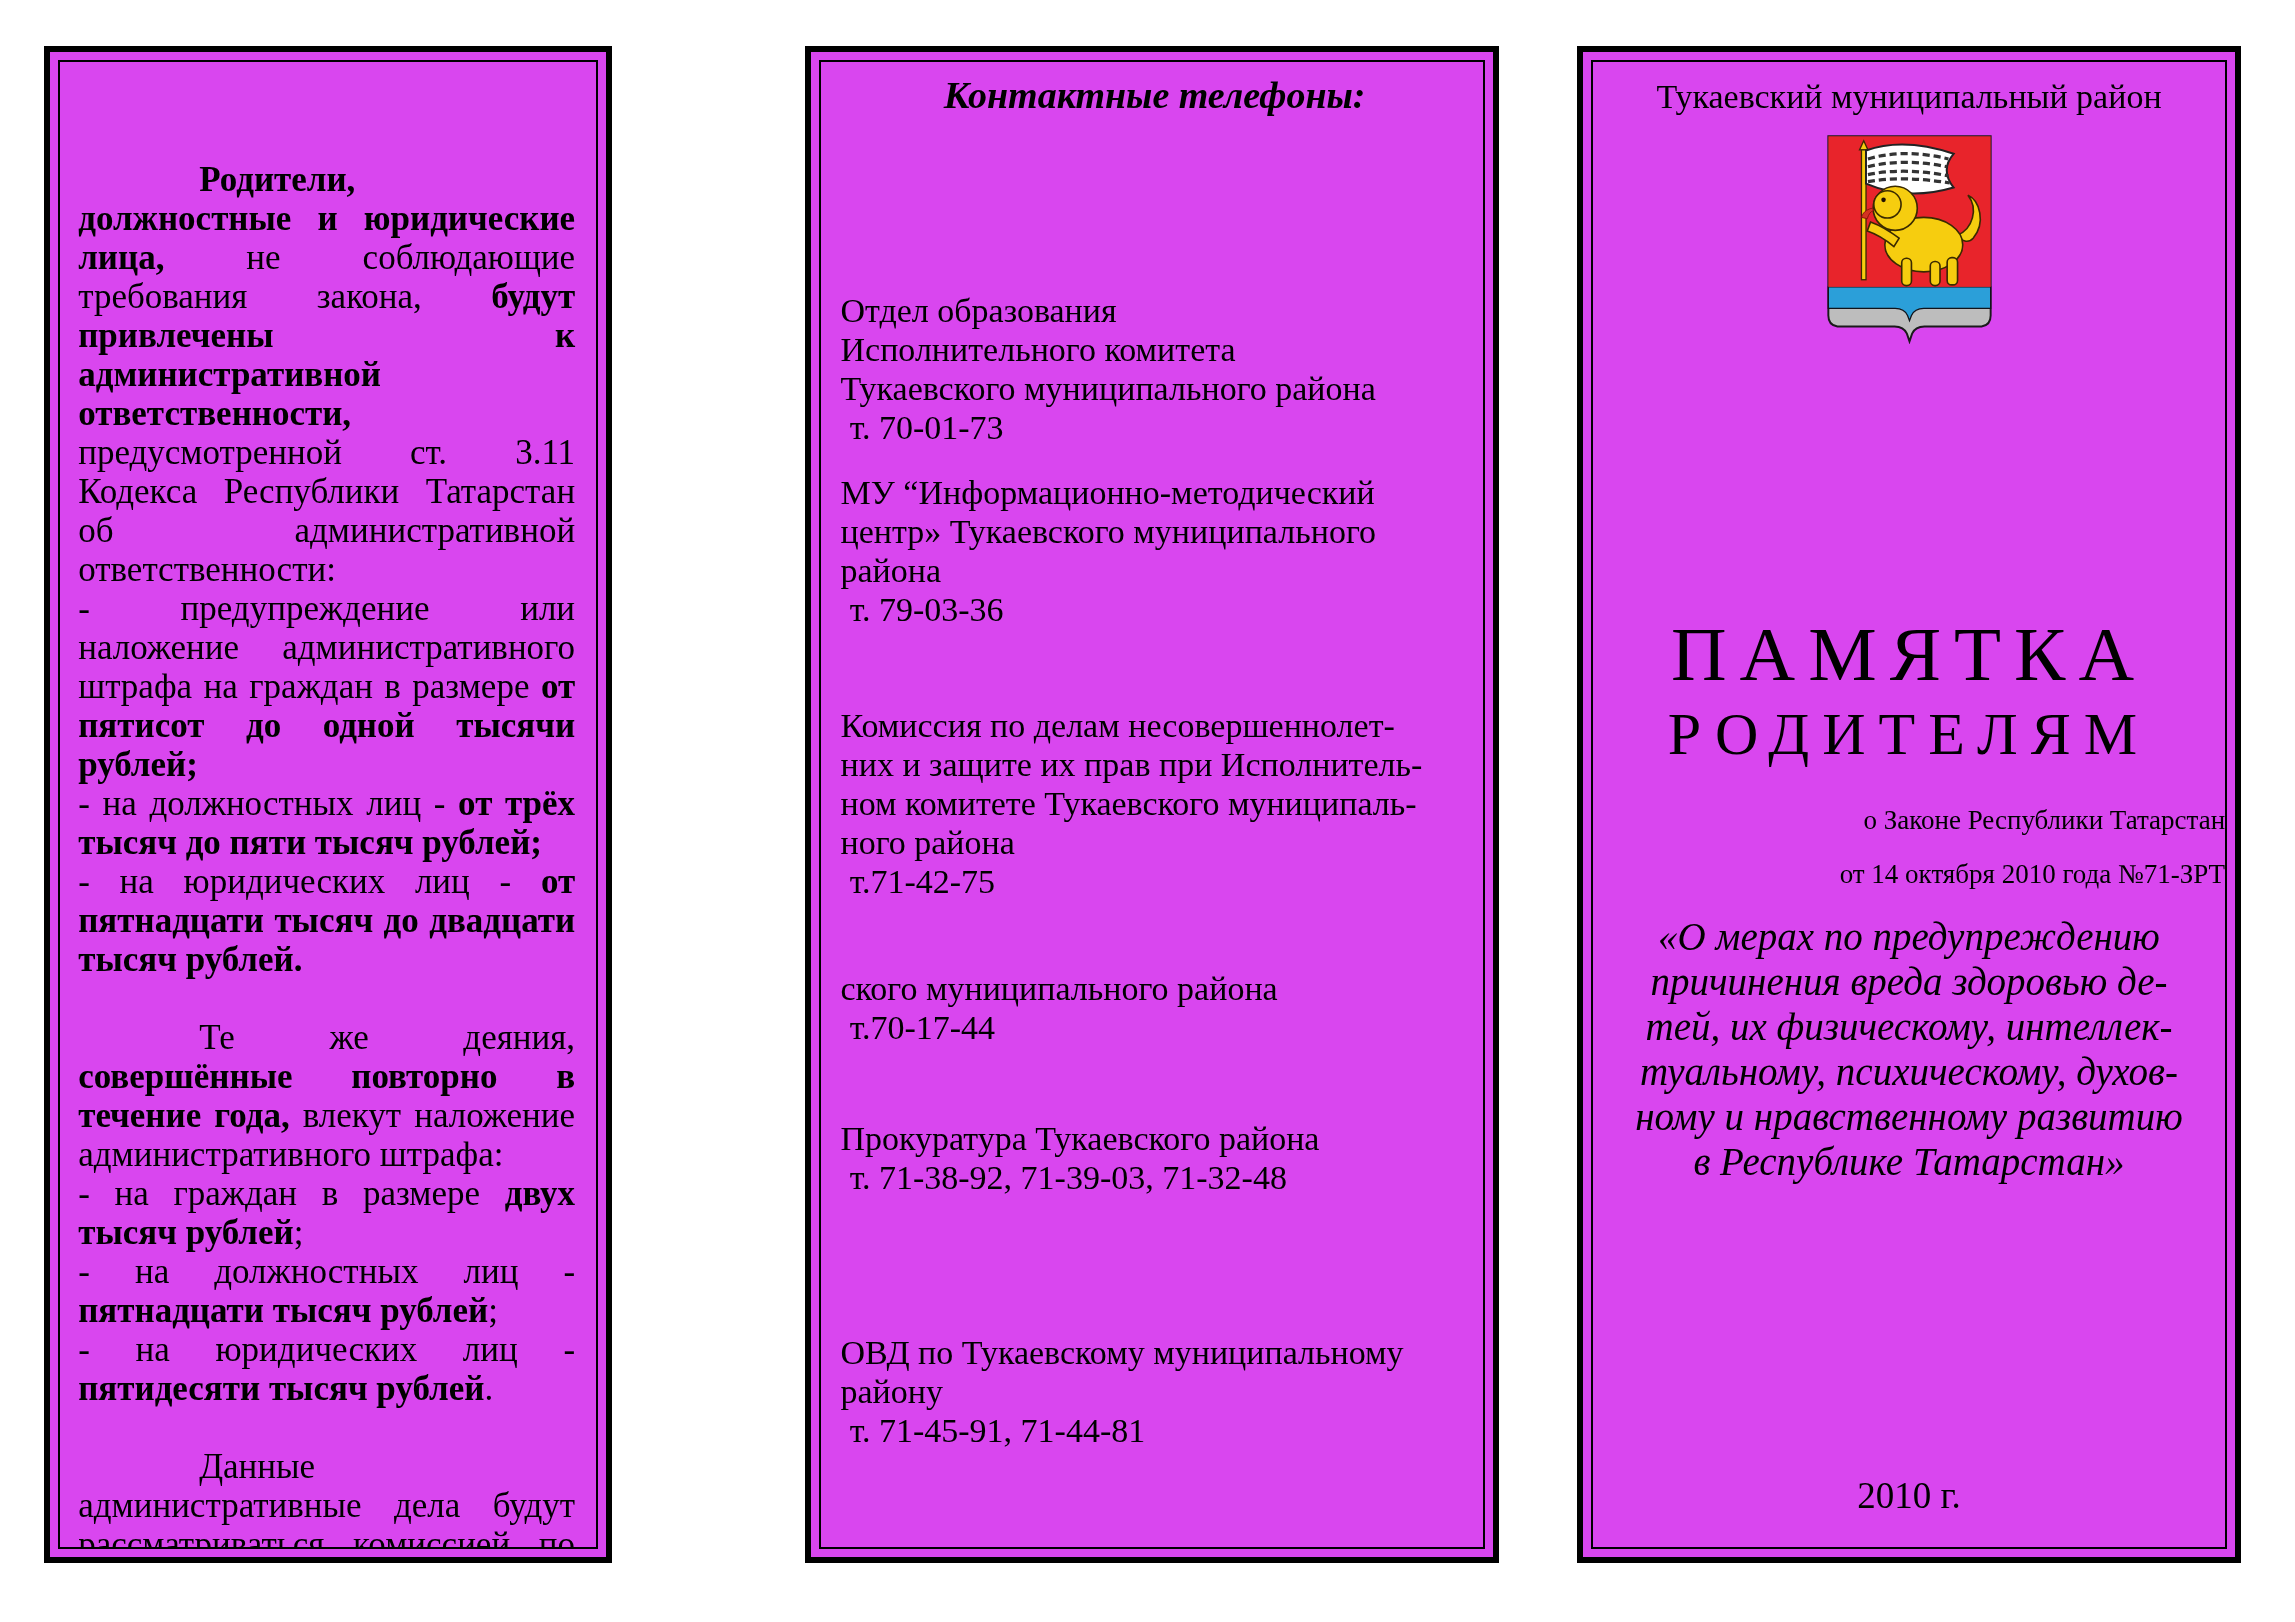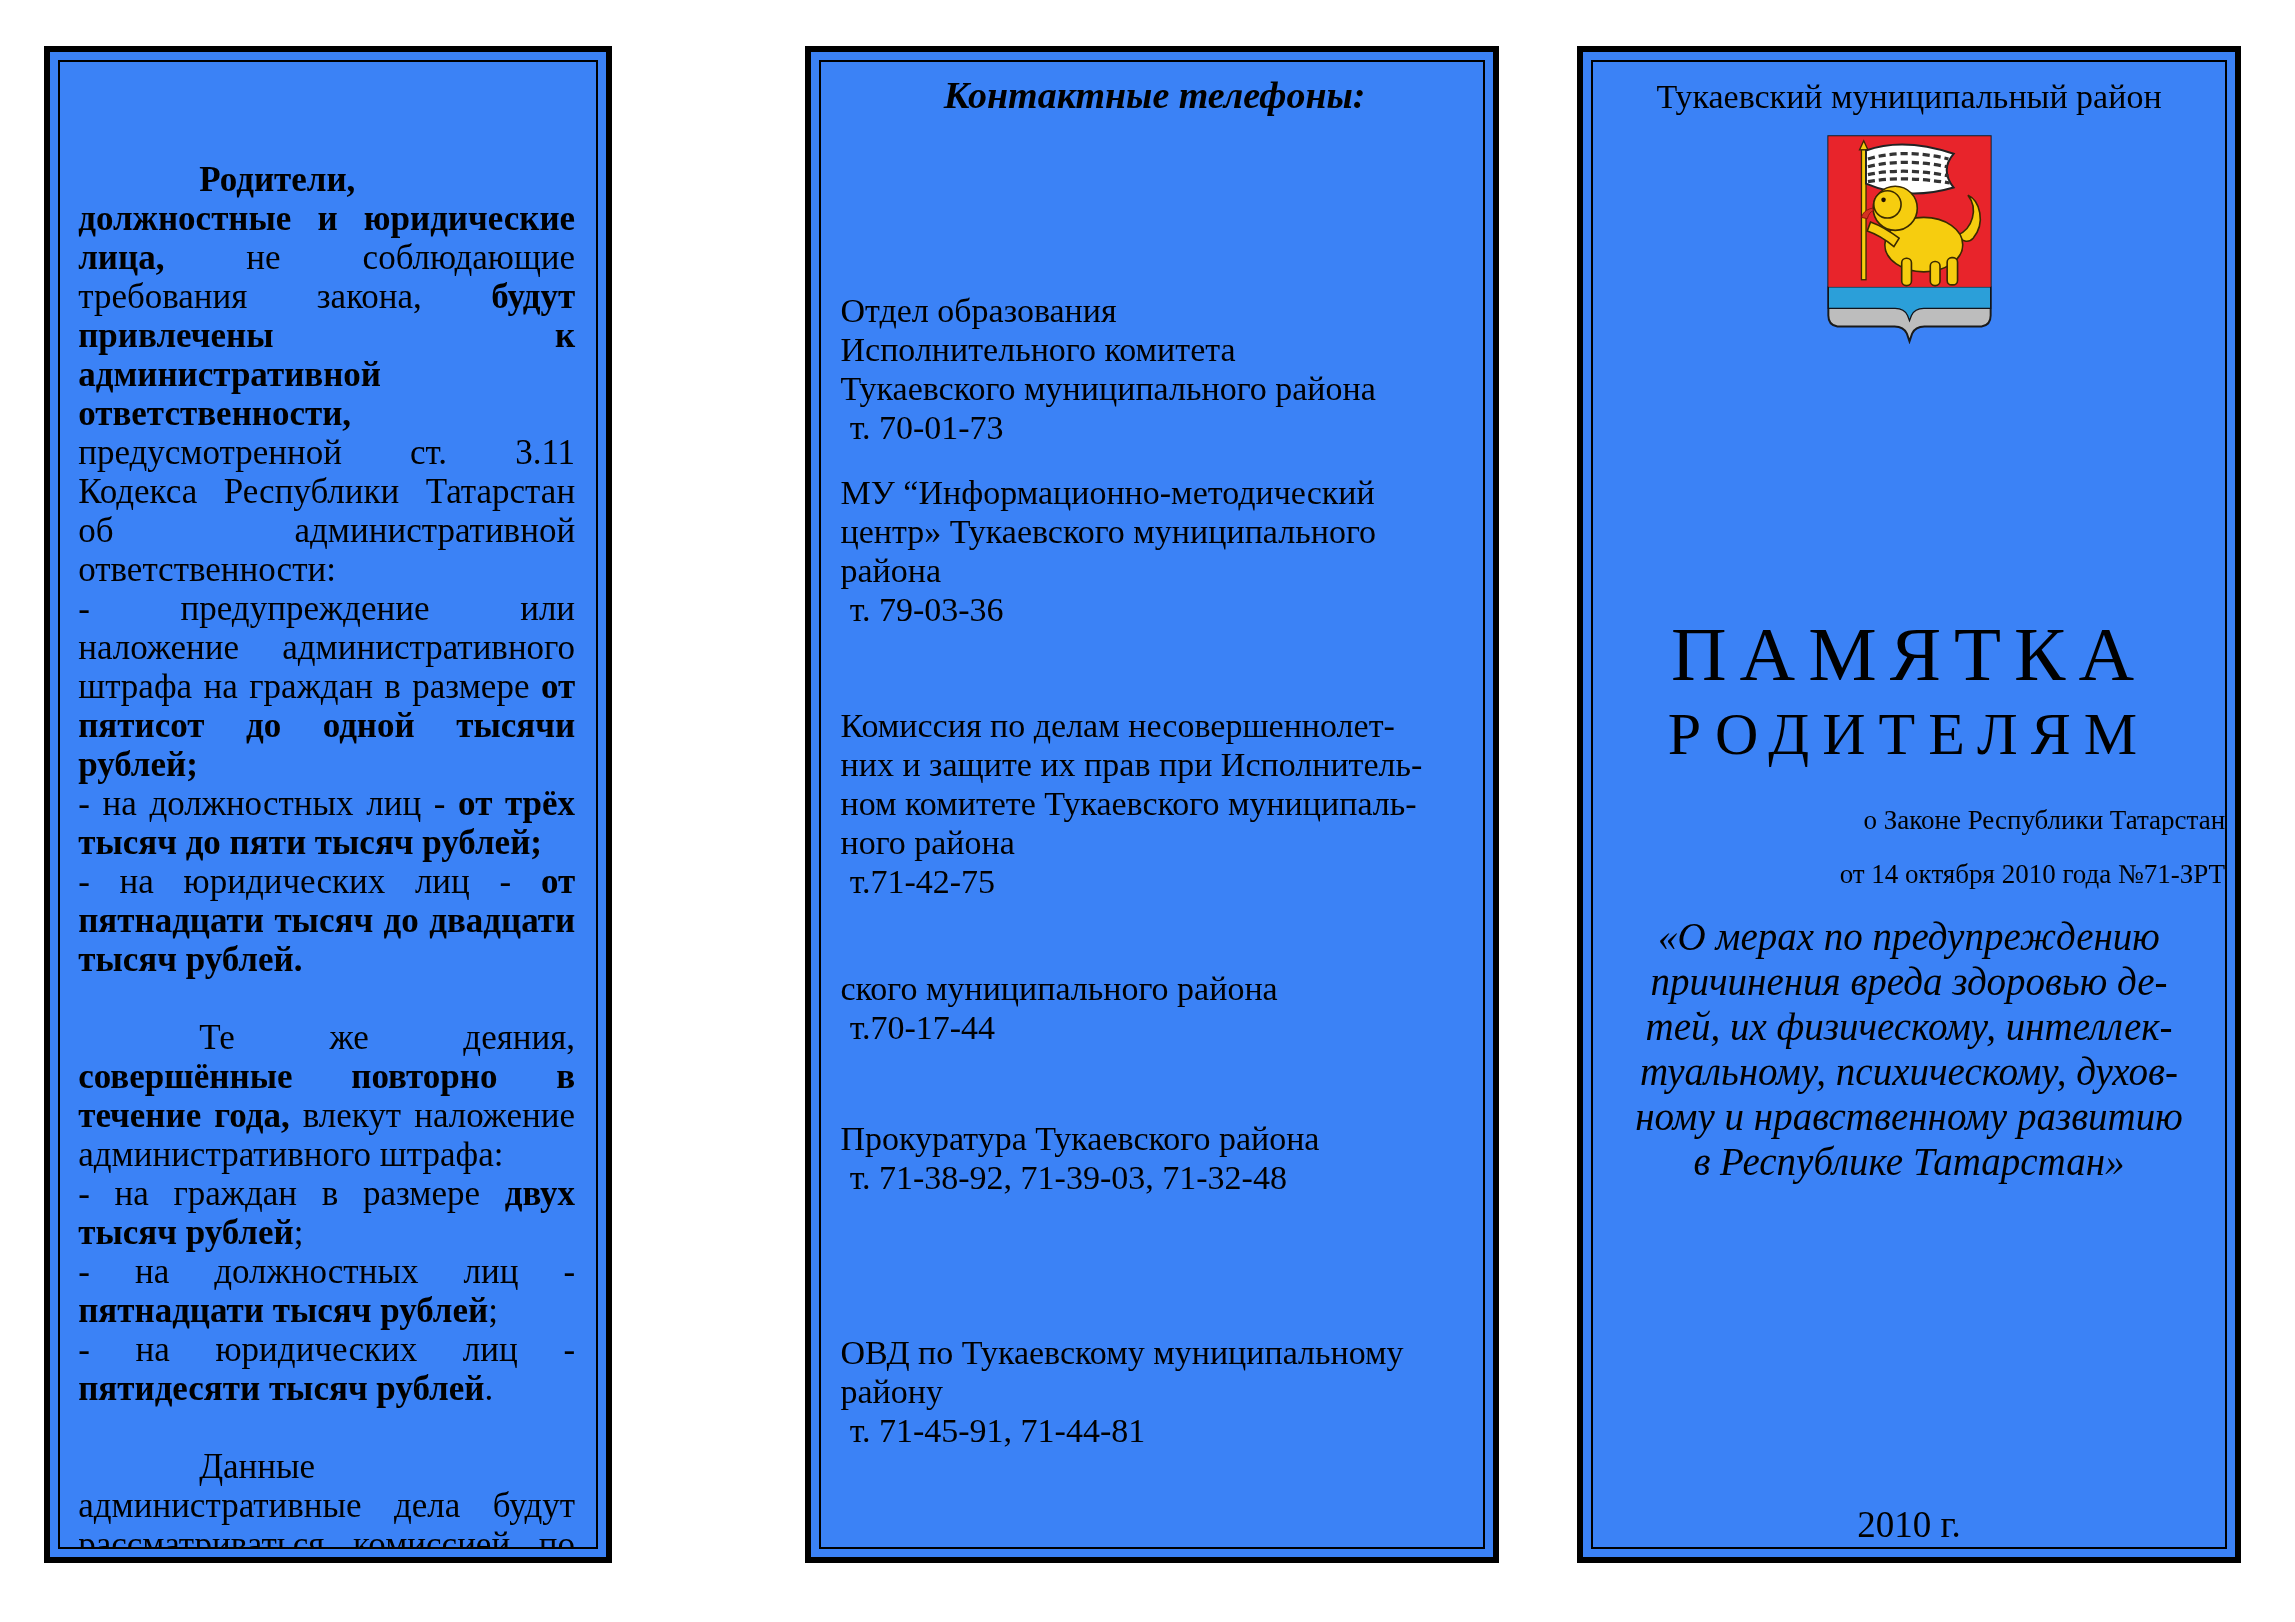--- a/index.html
+++ b/index.html
@@ -5,21 +5,21 @@
   html,body{margin:0;padding:0;background:#fff;}
   .page{
     position:relative;
     width:2295px;height:1623px;
     background:#ffffff;
     font-family:"Liberation Serif","DejaVu Serif",serif;
     color:#000;
     overflow:hidden;
   }
   
-  .panel{position:absolute;top:46px;height:1517px;border:6.5px solid #000;box-sizing:border-box;background:#3b82f6;}
+  .panel{position:absolute;top:46px;height:1517px;border:6.5px solid #000;box-sizing:border-box;background:#d946ef;}
   .panel-left{left:44px;width:568px;}
   .panel-middle{left:805px;width:694px;}
   .panel-right{left:1577px;width:664px;}
   .panel-inner{position:absolute;inset:7.9px;border:2px solid #000;overflow:hidden;}
 
   
   .left-content{position:absolute;inset:0;padding:98px 21px 0 18.3px;
     font-size:35px;line-height:39px;text-align:justify;}
   .left-content p{margin:0;}
   .indent{text-indent:121px;}
@@ -41,21 +41,21 @@
   .mt-b6{margin-top:136px;}
 
   
   .right-content{position:absolute;inset:0;padding-top:14.4px;text-align:center;}
   .r-header{font-size:34px;line-height:41px;}
   .emblem{display:block;margin:15.7px auto 0;width:169px;height:211px;}
   .r-title{margin-top:270px;font-size:77px;line-height:80px;letter-spacing:13px;}
   .r-title2{margin-top:0;font-size:60px;line-height:80px;letter-spacing:13px;}
   .r-sub{margin-top:19px;font-size:27px;line-height:54px;text-align:right;}
   .r-quote{margin-top:13px;font-style:italic;font-size:39px;line-height:45px;}
-  .r-year{position:absolute;bottom:1px;left:0;width:100%;text-align:center;font-size:37px;}
+  .r-year{position:absolute;bottom:30px;left:0;width:100%;text-align:center;font-size:37px;}
 </style>
 </head>
 <body>
 
 <div class="page">
 
   <div class="panel panel-left">
     <div class="panel-inner">
       <div class="left-content">
         <p class="indent"><span class="b">Родители, должностные и юридические лица,</span><span> не соблюдающие требования закона, </span><span class="b">будут привлечены к административной ответственности,</span><span> предусмотренной ст. 3.11 Кодекса Республики Татарстан об административной ответственности:</span></p>

